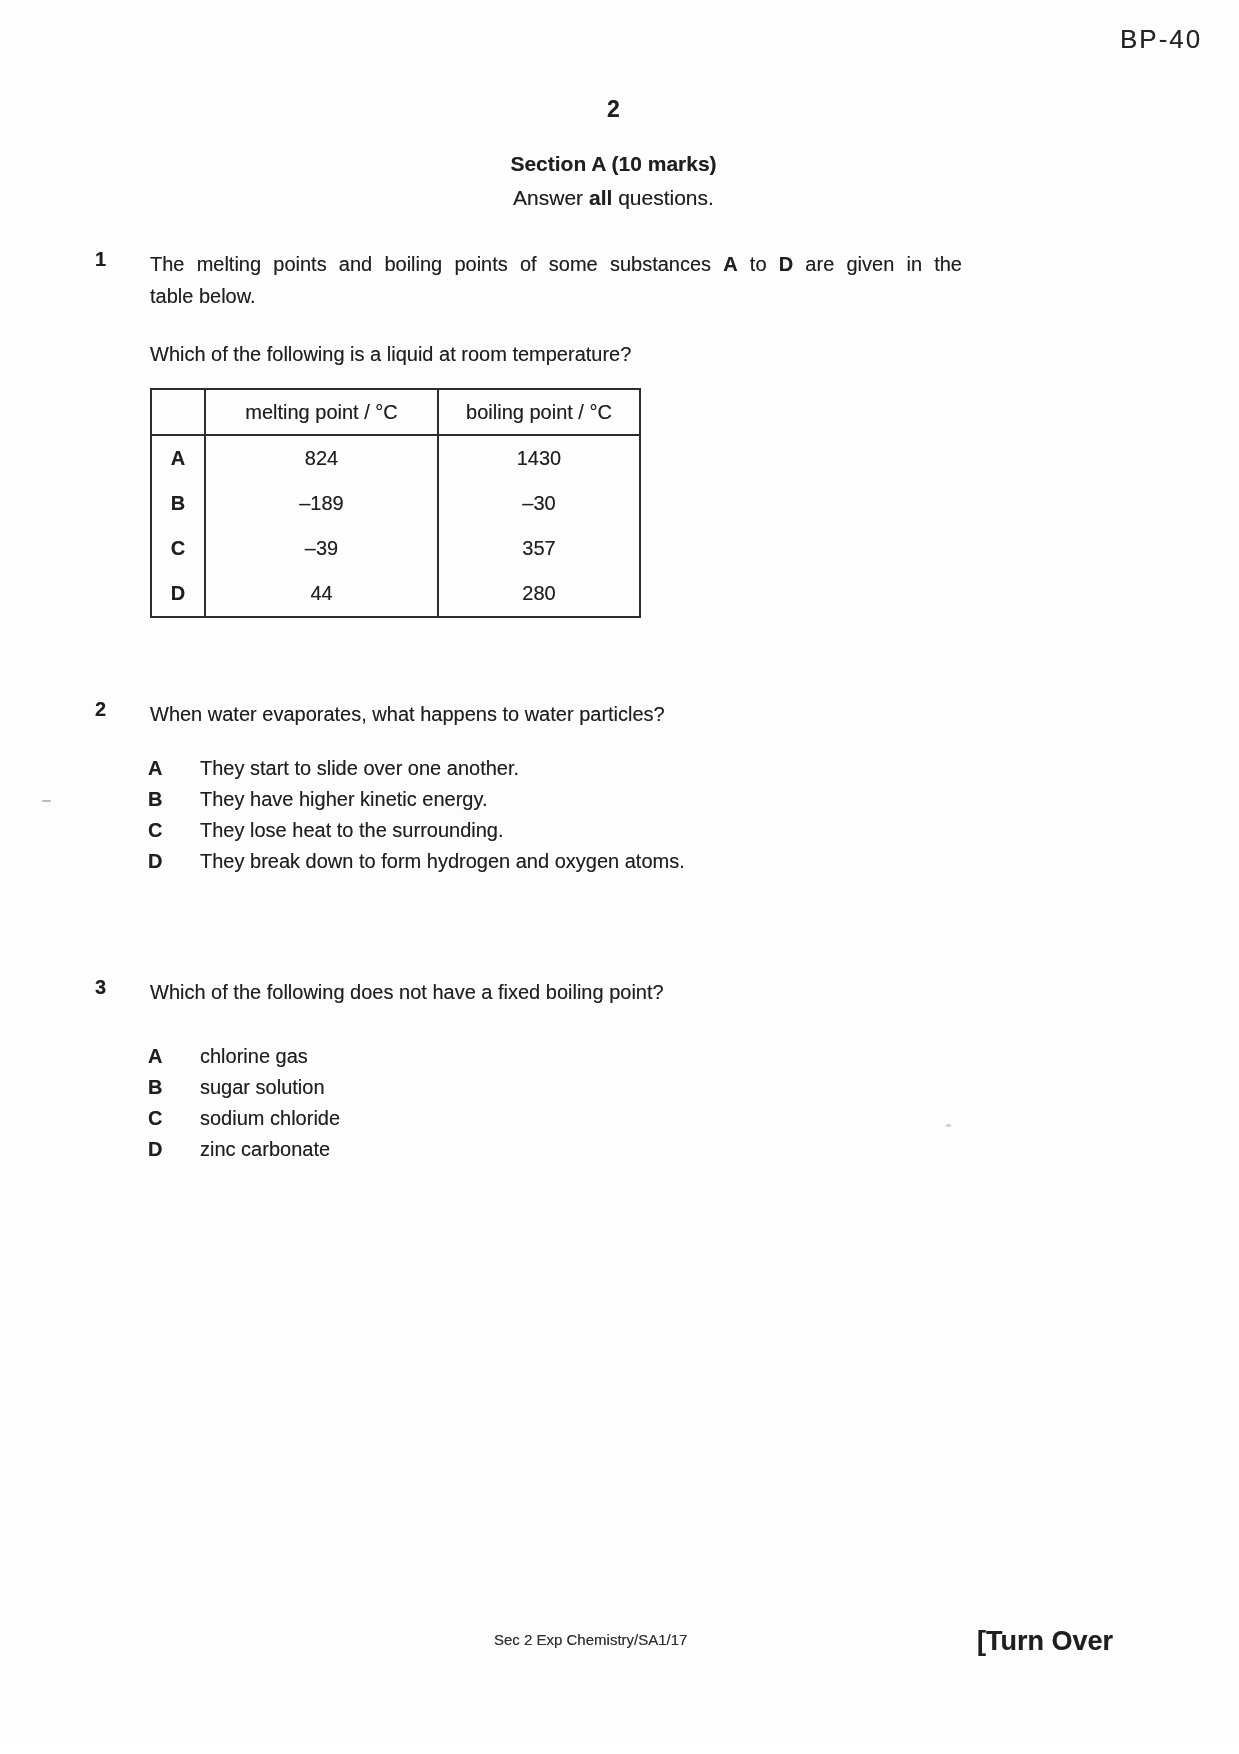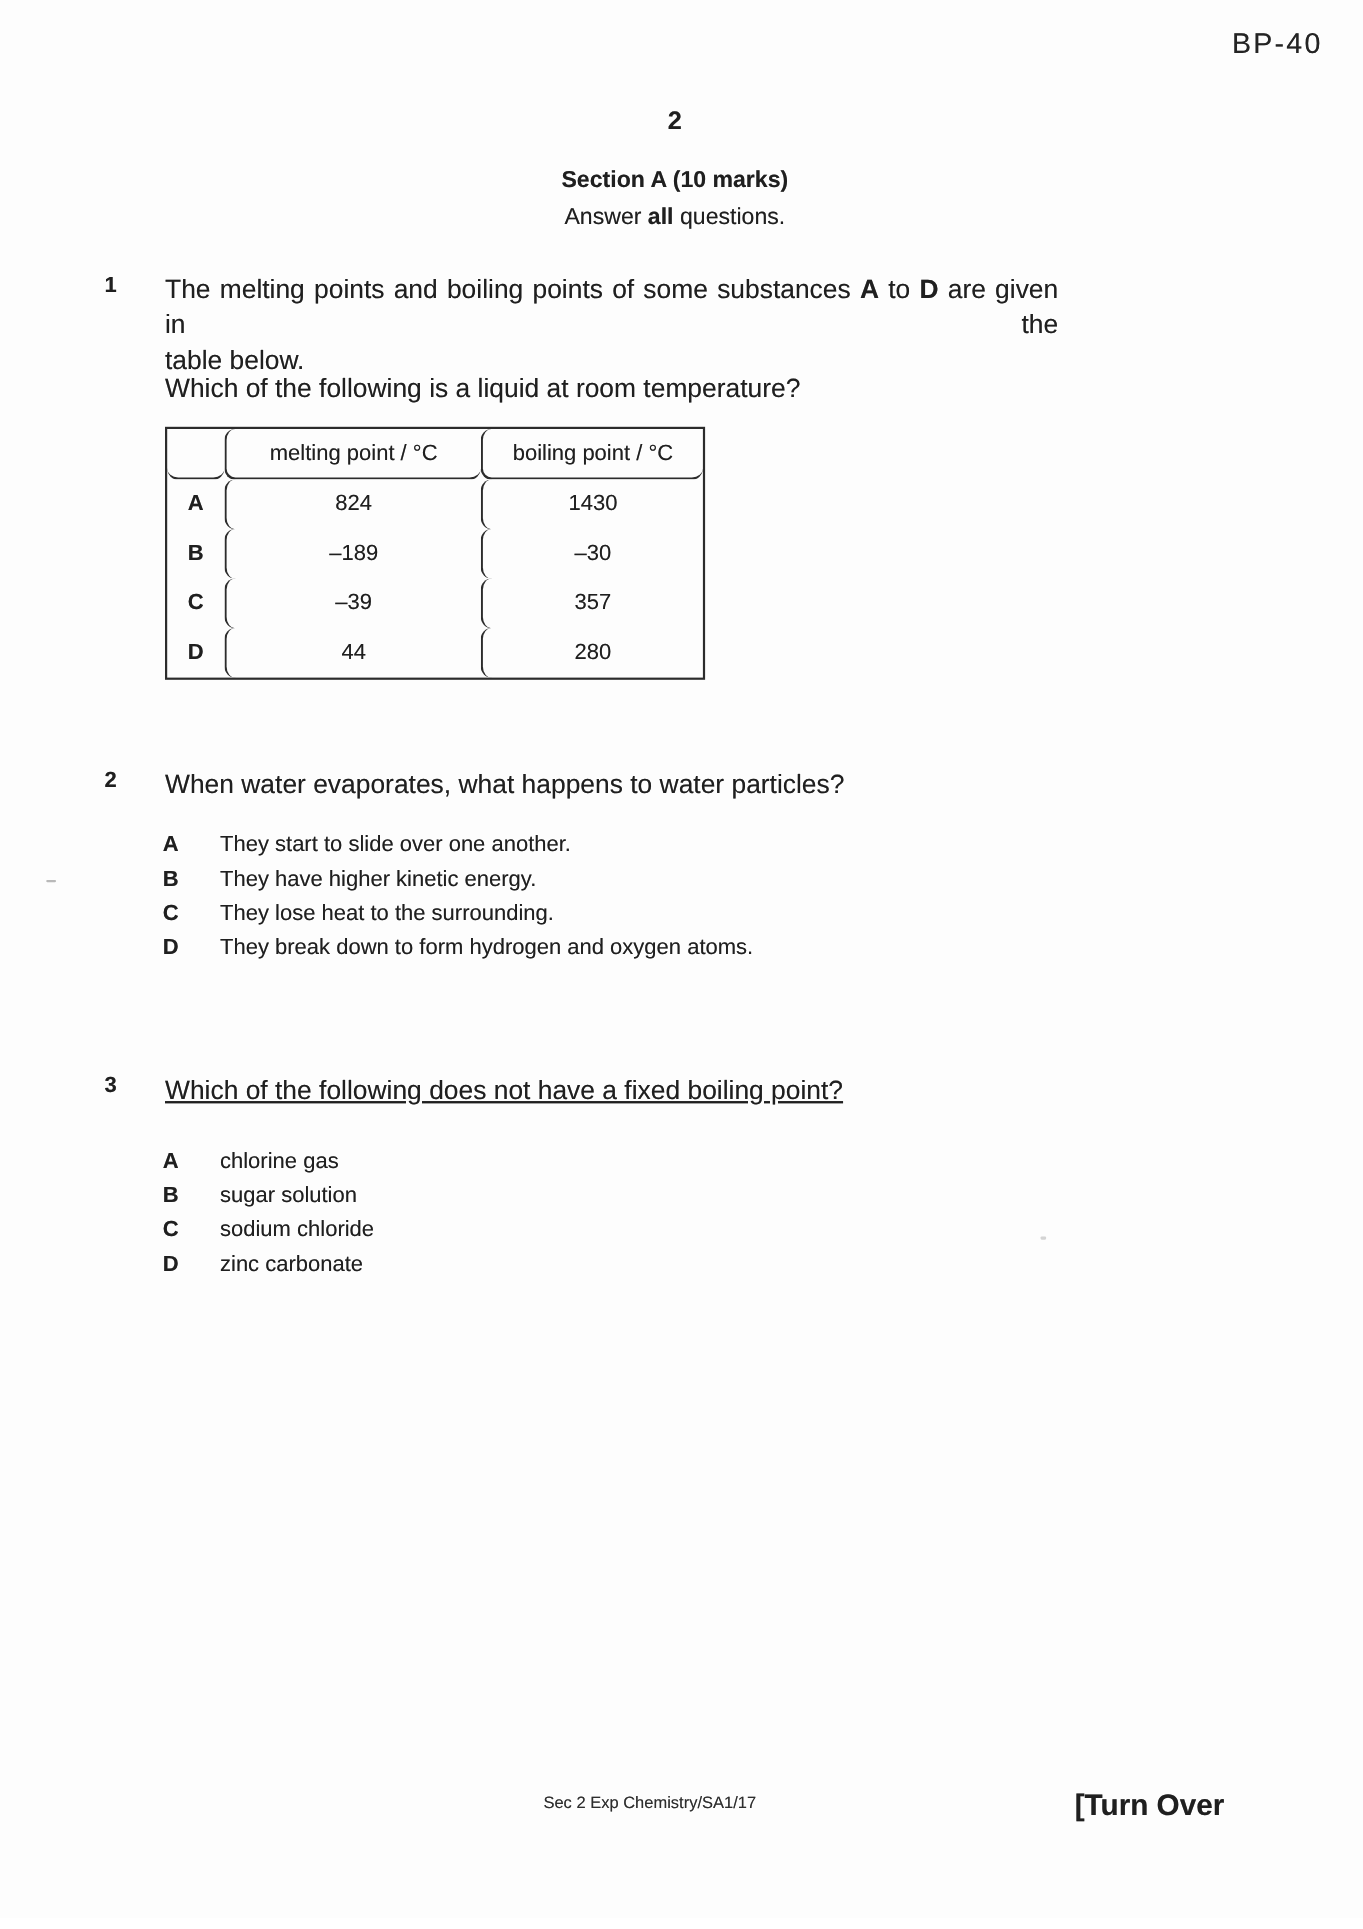--- a/index.html
+++ b/index.html
@@ -15,44 +15,44 @@
   .abs{position:absolute;}
   .b{font-weight:bold;}
   .center-line{left:0;width:1227px;text-align:center;}
 
   .bp-code{top:24px;left:1120px;font-size:26px;letter-spacing:2px;color:#242424;}
   .page-num{top:96px;font-size:23px;font-weight:bold;}
   .section-title{top:152px;font-size:21px;font-weight:bold;}
   .section-instr{top:186px;font-size:21px;}
 
   .qnum{left:95px;font-size:20px;font-weight:bold;}
-  .qtext{left:150px;font-size:24px;line-height:32px;}
+  .qtext{left:150px;font-size:20px;line-height:32px;}
 
   .q1-stem{top:248px;width:812px;}
   .justify-line{text-align:justify;text-align-last:justify;}
   .q1-prompt{top:338px;}
 
   .mb-table{
     left:150px;top:388px;
     display:grid;
     grid-template-columns:52px 233px 202px;
     grid-template-rows:46px 45px 45px 45px 45px;
     border:2px solid #2c2c2c;
     font-size:20px;
   }
   .mb-table .cell{
-    display:flex;align-items:center;justify-content:center;border-radius:10px;
+    display:flex;align-items:center;justify-content:center;
   }
   .mb-table .vline{border-left:2px solid #2c2c2c;}
   .mb-table .hrow{border-bottom:2px solid #2c2c2c;}
   .mb-table .lab{font-weight:bold;}
 
   .q2-stem{top:698px;}
   .q2-opts{top:753px;}
-  .q3-stem{top:976px;text-decoration:underline;}
+  .q3-stem{top:976px;}
   .q3-opts{top:1041px;}
   .opts{left:148px;font-size:20px;}
   .opt{display:flex;height:31px;line-height:31px;}
   .opt .letter{width:52px;font-weight:bold;}
 
   .footer-ref{left:494px;top:1631px;font-size:15px;color:#2e2e2e;}
   .turn-over{left:977px;top:1626px;font-size:27px;font-weight:bold;}
 
   .speck{position:absolute;background:#b9b9b9;border-radius:1px;}
   .speck1{left:42px;top:800px;width:9px;height:2px;}

